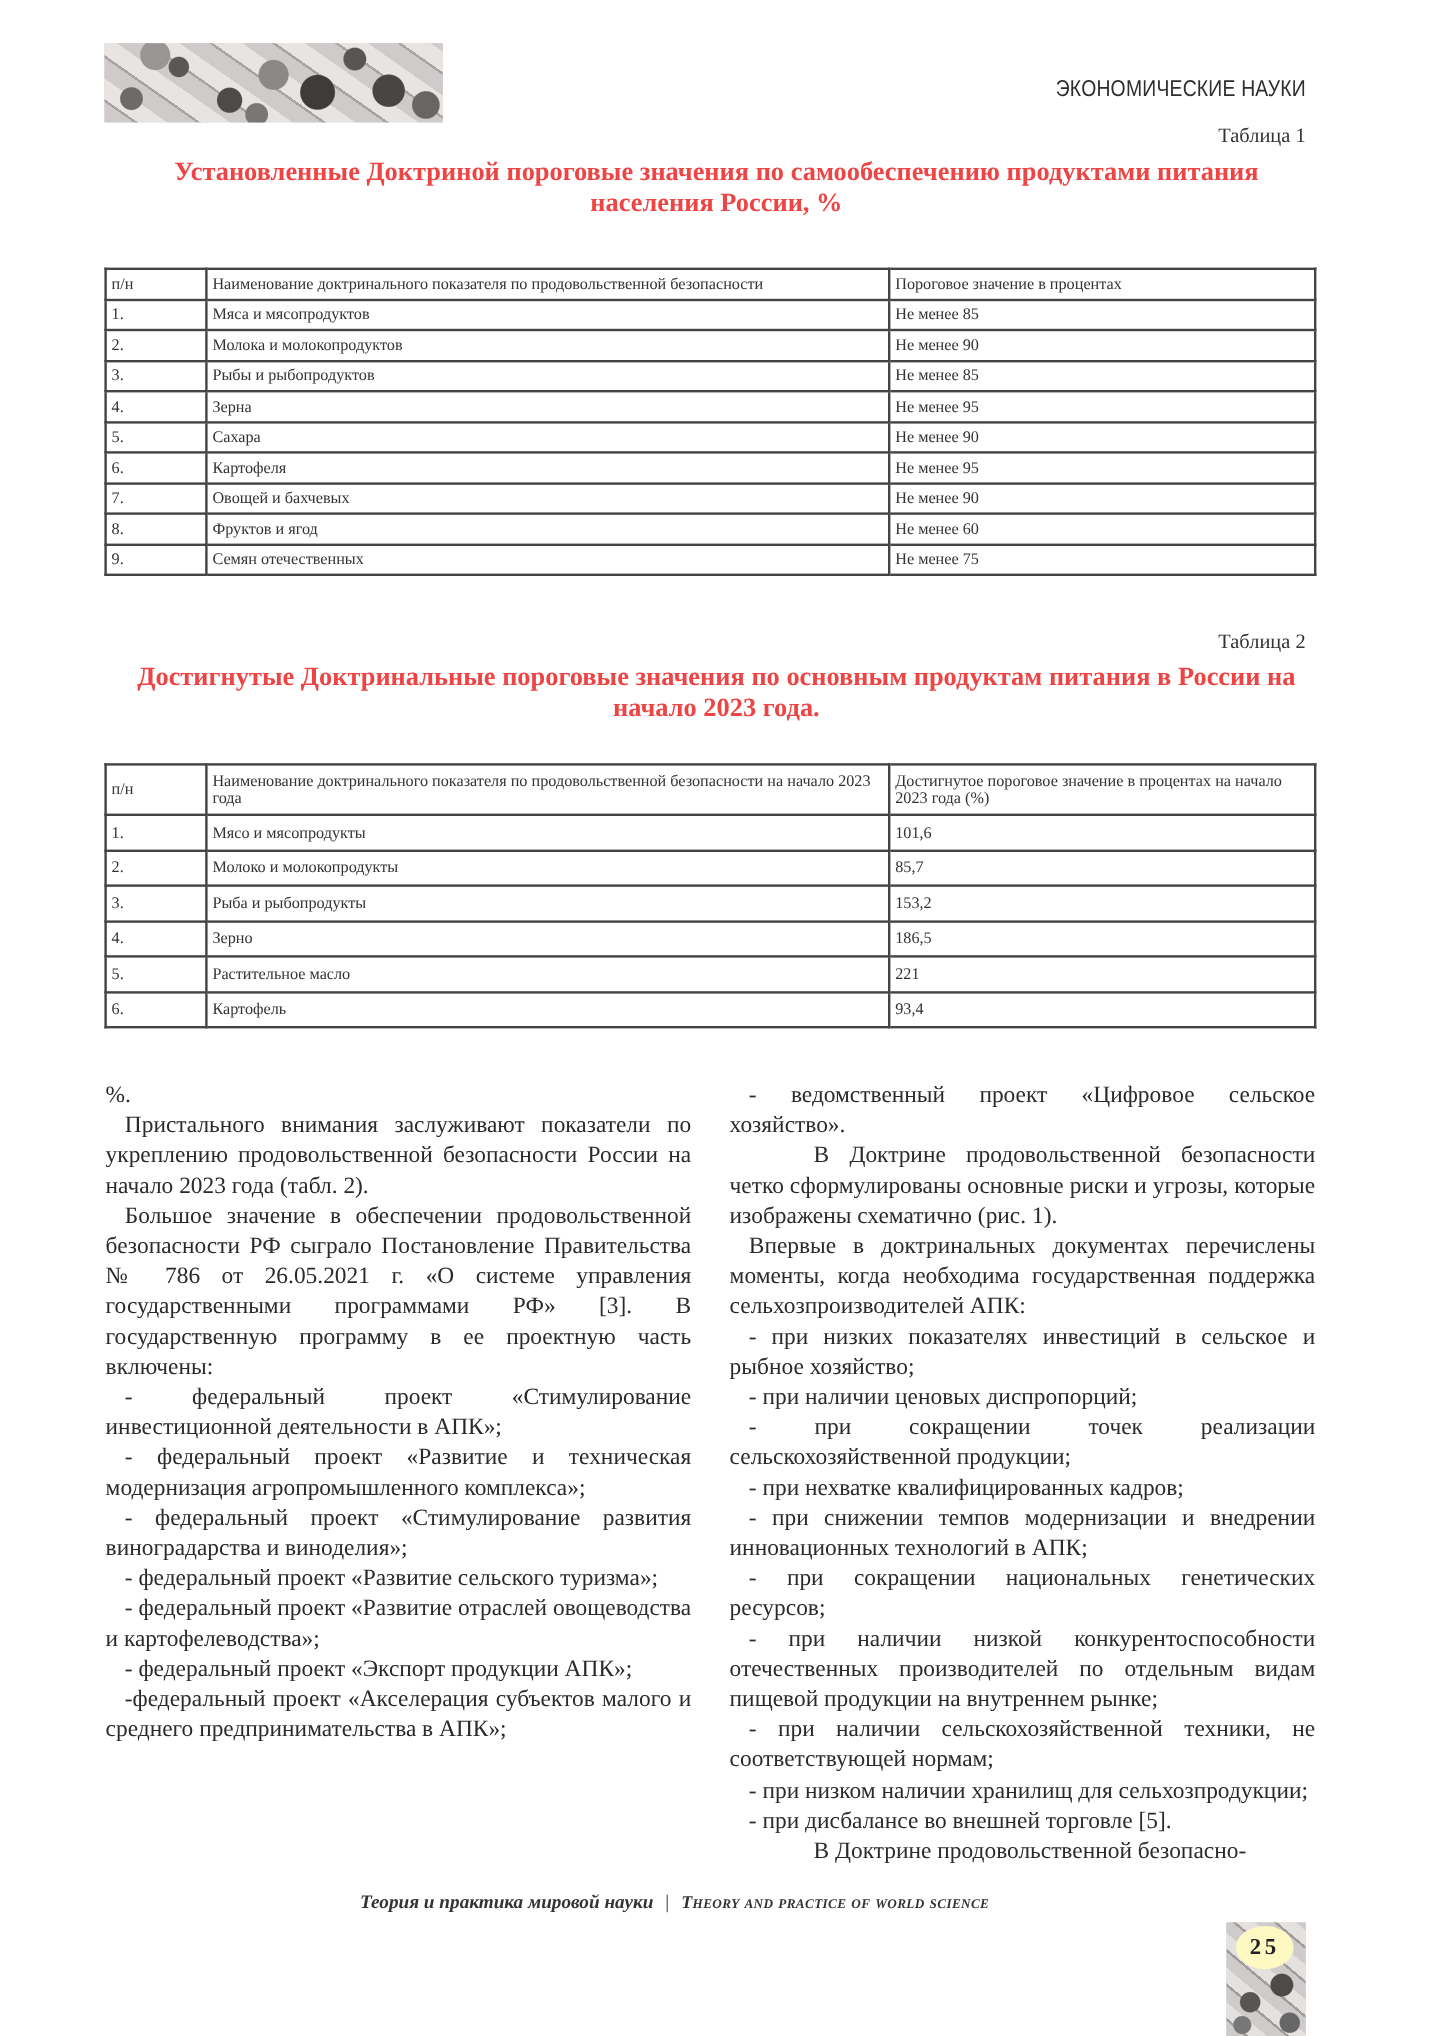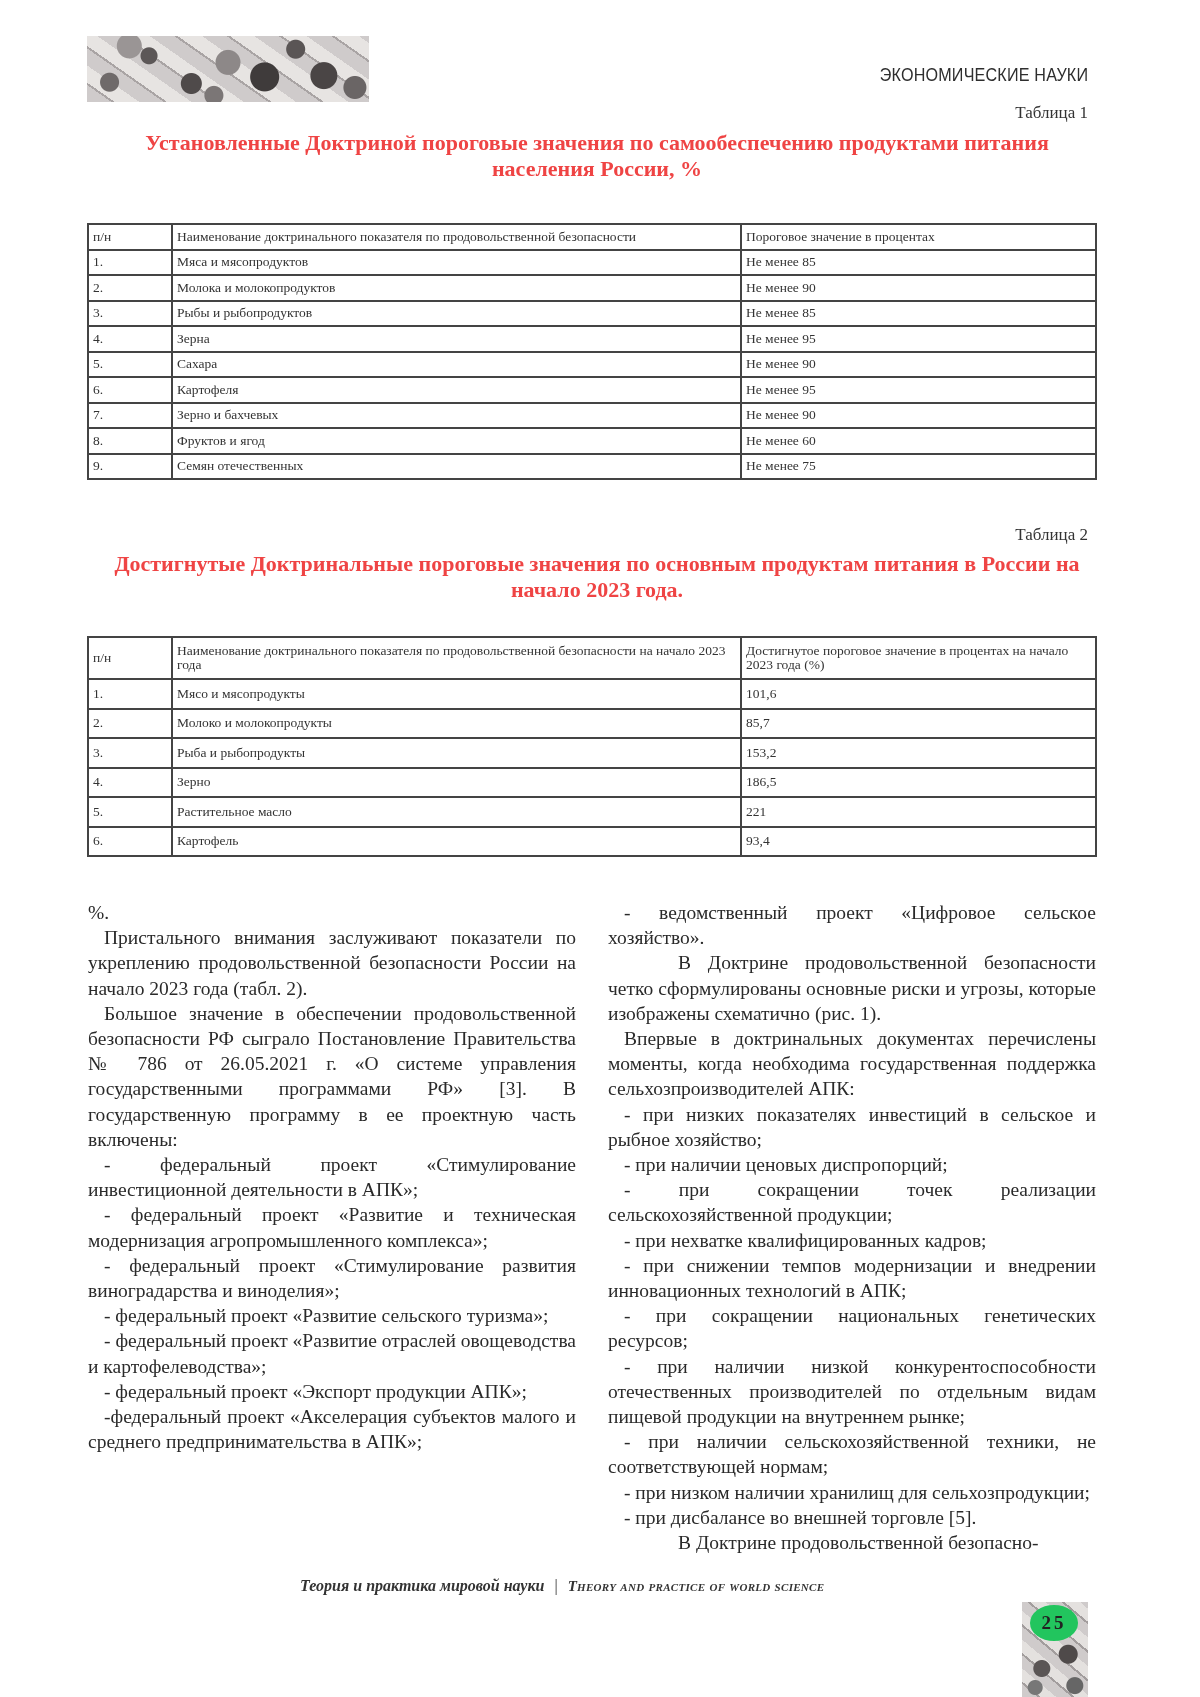--- a/index.html
+++ b/index.html
@@ -75,21 +75,21 @@
     background:
       radial-gradient(circle at 30% 70%, #5a5555 0 8px, transparent 9px),
       radial-gradient(circle at 70% 55%, #4f4a4a 0 9px, transparent 10px),
       radial-gradient(circle at 20% 90%, #777 0 7px, transparent 8px),
       radial-gradient(circle at 80% 88%, #666 0 8px, transparent 9px),
       repeating-linear-gradient(40deg, #cfcbcb 0 10px, #a29d9d 10px 12px, #e4e1df 12px 22px),
       #d6d3d1;
   }
   .page-num {
     position: absolute; left: 1030px; top: 1605px; width: 48px; height: 36px; border-radius: 50%;
-    background: #22c55e; text-align: center; line-height: 36px; font-size: 19px; font-weight: bold; letter-spacing: 3px; color: #222;
+    background: #fef9c3; text-align: center; line-height: 36px; font-size: 19px; font-weight: bold; letter-spacing: 3px; color: #222;
   }
 </style>
 </head>
 <body>
 
 <div class="header-pattern"></div>
 <div class="section-label">ЭКОНОМИЧЕСКИЕ НАУКИ</div>
 
 <div class="table-no" style="top:103px;">Таблица 1</div>
 <div class="table-title" style="top:130px;">Установленные Доктриной пороговые значения по самообеспечению продуктами питания населения России, %</div>
@@ -126,21 +126,21 @@
         <td>Сахара</td>
         <td>Не менее 90</td>
       </tr>
   <tr>
         <td>6.</td>
         <td>Картофеля</td>
         <td>Не менее 95</td>
       </tr>
   <tr>
         <td>7.</td>
-        <td>Зерно и бахчевых</td>
+        <td>Овощей и бахчевых</td>
         <td>Не менее 90</td>
       </tr>
   <tr>
         <td>8.</td>
         <td>Фруктов и ягод</td>
         <td>Не менее 60</td>
       </tr>
   <tr>
         <td>9.</td>
         <td>Семян отечественных</td>

